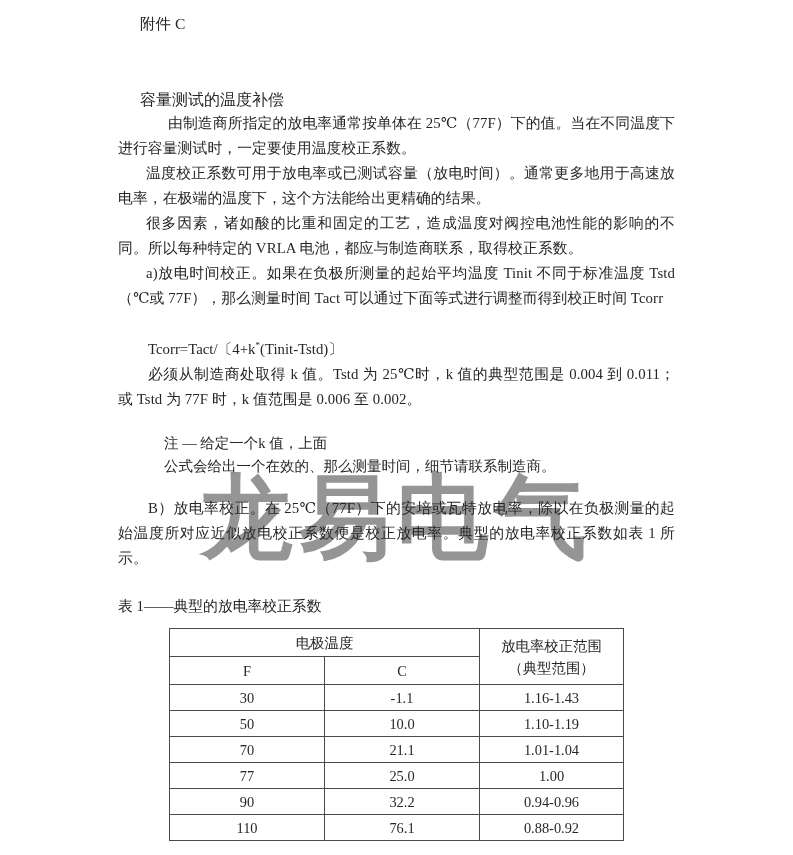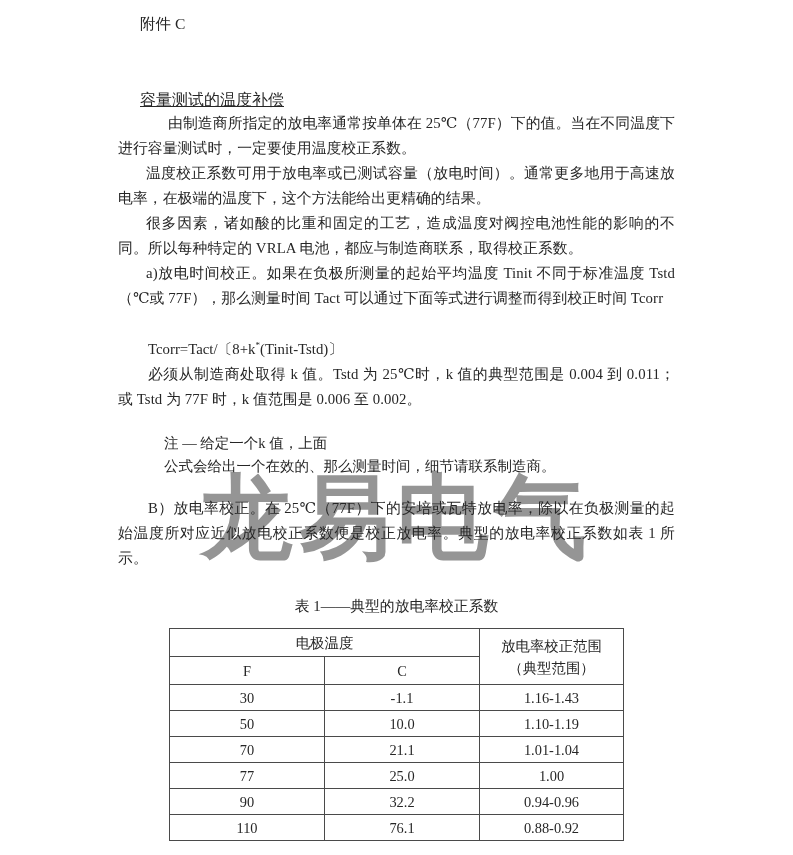--- a/index.html
+++ b/index.html
@@ -57,21 +57,20 @@
     padding-left: 22px;
   }
 
   .doc-title {
     font-size: 16px;
     line-height: 1.3;
     margin: 0;
     padding-top: 57px;
     padding-left: 22px;
     font-weight: normal;
-    text-decoration: underline;
   }
 
   p.body-text {
     font-size: 14.8px;
     line-height: 25px;
     margin: 0;
     text-align: justify;
     text-justify: inter-ideograph;
     letter-spacing: 0.1px;
   }
@@ -97,21 +96,20 @@
   .note {
     font-size: 14.5px;
     line-height: 23px;
     margin: 18px;
     margin-top: 20px;
     padding-left: 28px;
   }
   .note .note-line { display: block; white-space: nowrap; }
 
   .table-caption {
-    text-align: center;
     font-size: 14.8px;
     margin: 0;
     margin-top: 24px;
     line-height: 22px;
   }
 
   
   .table-wrap {
     margin-top: 11px;
     display: flex;
@@ -155,21 +153,21 @@
     <div class="doc-title">容量测试的温度补偿</div>
 
     <p class="body-text p-first">由制造商所指定的放电率通常按单体在 25℃（77F）下的值。当在不同温度下进行容量测试时，一定要使用温度校正系数。</p>
 
     <p class="body-text p-gap">温度校正系数可用于放电率或已测试容量（放电时间）。通常更多地用于高速放电率，在极端的温度下，这个方法能给出更精确的结果。</p>
 
     <p class="body-text p-gap">很多因素，诸如酸的比重和固定的工艺，造成温度对阀控电池性能的影响的不同。所以每种特定的 VRLA 电池，都应与制造商联系，取得校正系数。</p>
 
     <p class="body-text p-gap">a)放电时间校正。如果在负极所测量的起始平均温度 Tinit 不同于标准温度 Tstd（℃或 77F），那么测量时间 Tact 可以通过下面等式进行调整而得到校正时间 Tcorr</p>
 
-    <div class="formula"><span>Tcorr=Tact/〔8+k</span><sup>*</sup><span>(Tinit-Tstd)〕</span></div>
+    <div class="formula"><span>Tcorr=Tact/〔4+k</span><sup>*</sup><span>(Tinit-Tstd)〕</span></div>
 
     <p class="body-text p-gap2">必须从制造商处取得 k 值。Tstd 为 25℃时，k 值的典型范围是 0.004 到 0.011；或 Tstd 为 77F 时，k 值范围是 0.006 至 0.002。</p>
 
     <div class="note">
       <span class="note-line">注 — 给定一个k 值，上面</span>
       <span class="note-line">公式会给出一个在效的、那么测量时间，细节请联系制造商。</span>
     </div>
 
     <p class="body-text p-gap2">B）放电率校正。在 25℃（77F）下的安培或瓦特放电率，除以在负极测量的起始温度所对应近似放电校正系数便是校正放电率。典型的放电率校正系数如表 1 所示。</p>
 

